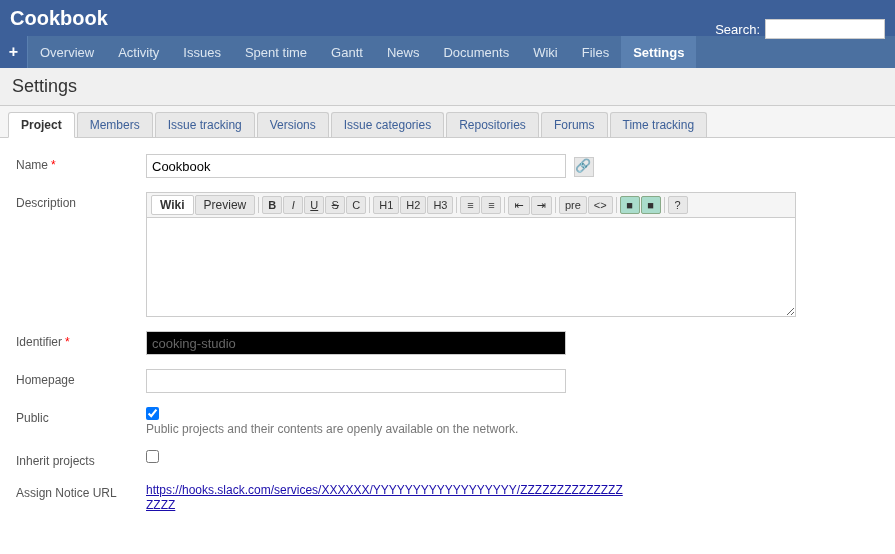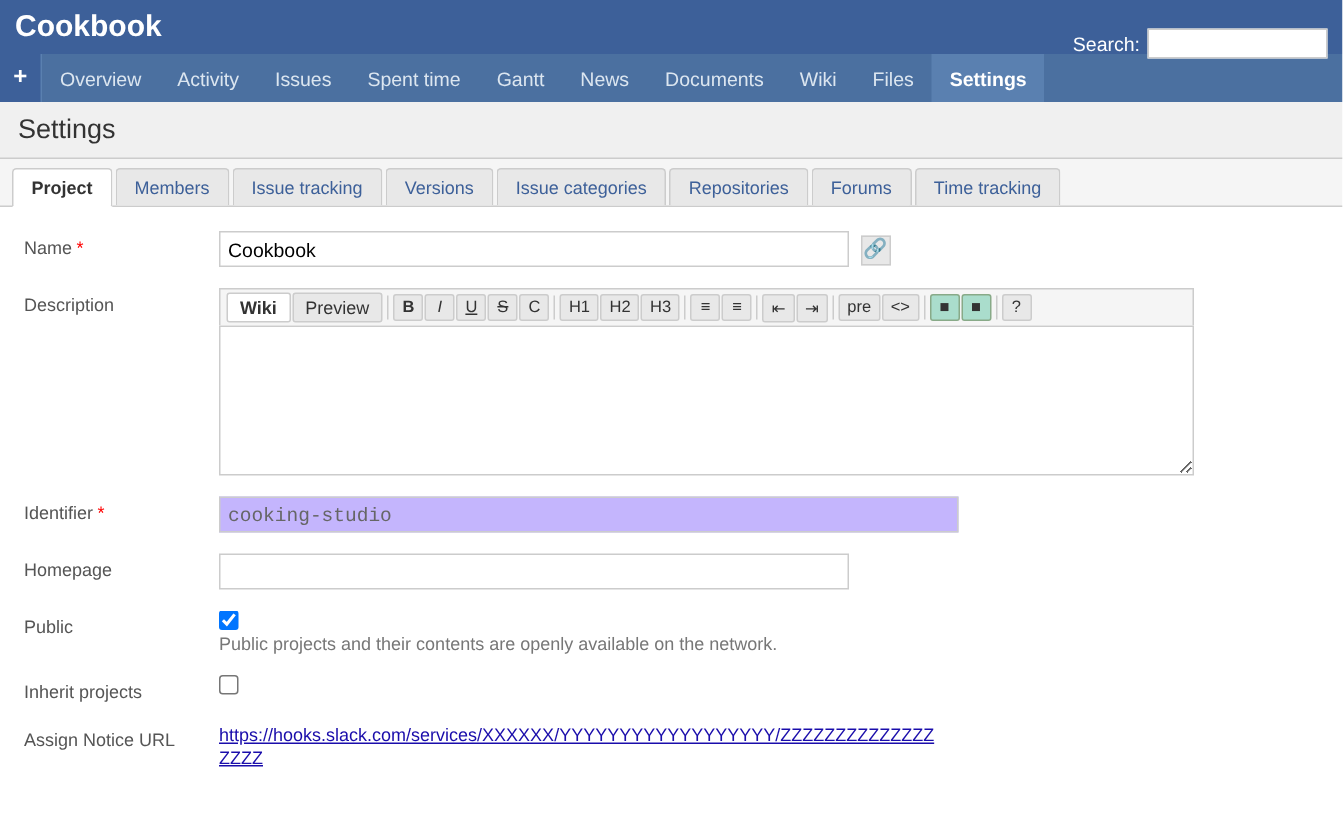--- a/index.html
+++ b/index.html
@@ -313,21 +313,21 @@
       </div>
       <textarea class="editor-textarea" style=""></textarea>
     </div>
   </div>
 
   <div class="form-row">
     <div class="form-label">
       <span>Identifier</span><span class="required-star">*</span>
     </div>
     <div class="form-control">
-      <input type="text" class="readonly" style="width: 493px; background: #c4b5fd; color: rgb(102, 102, 102); font-family: Liberation Mono, monospace;" value="cooking-studio">
+      <input type="text" class="readonly" style="width: 420px; background: #000000; color: rgb(102, 102, 102);" value="cooking-studio">
     </div>
   </div>
 
   <div class="form-row">
     <div class="form-label">
       <span>Homepage</span>
     </div>
     <div class="form-control">
       <input type="text" style="width: 420px;">
     </div>

